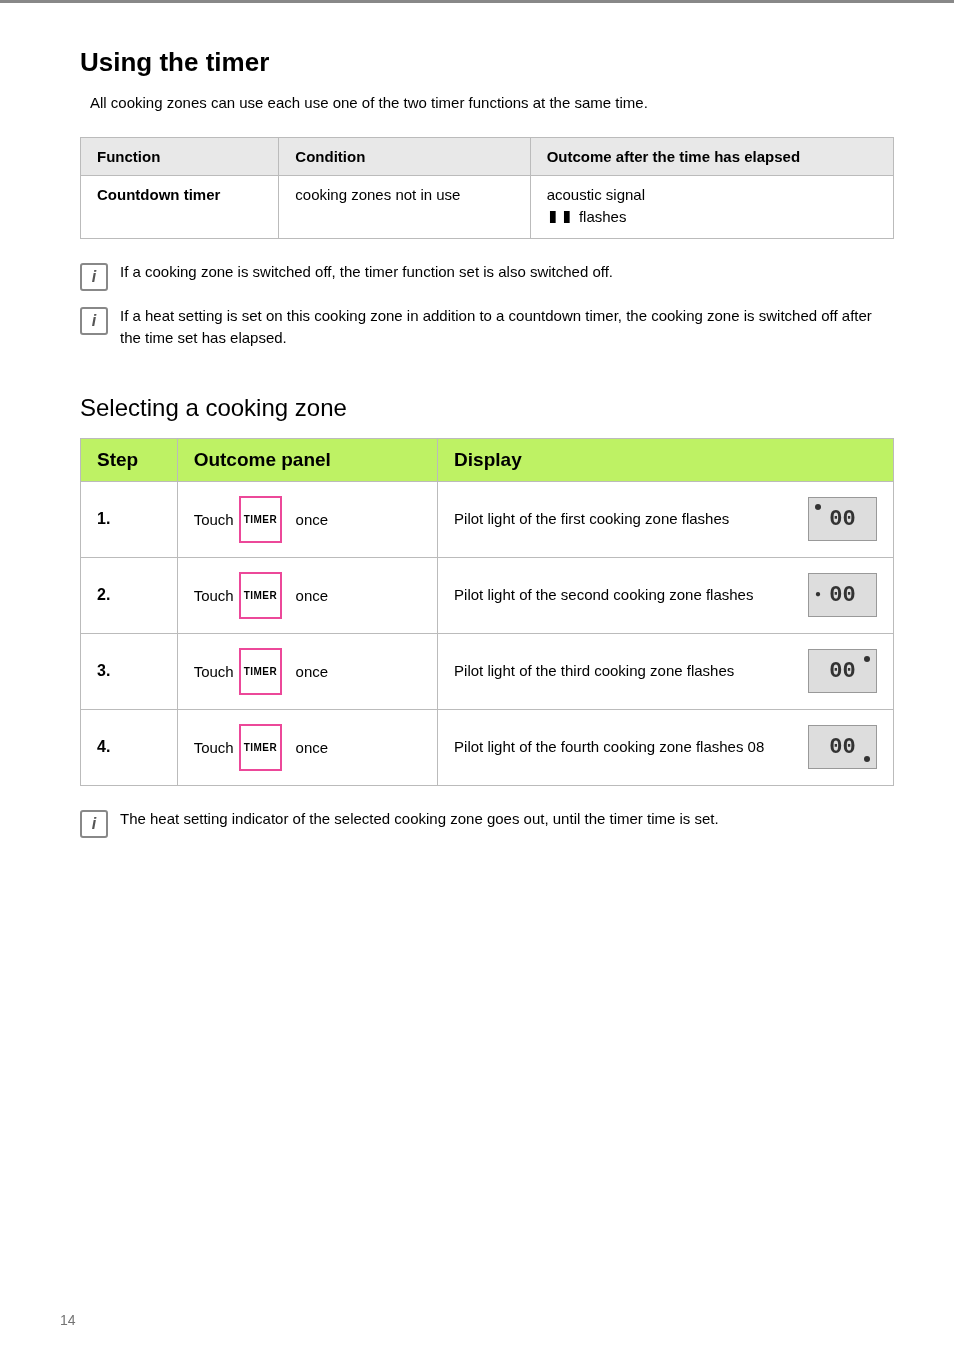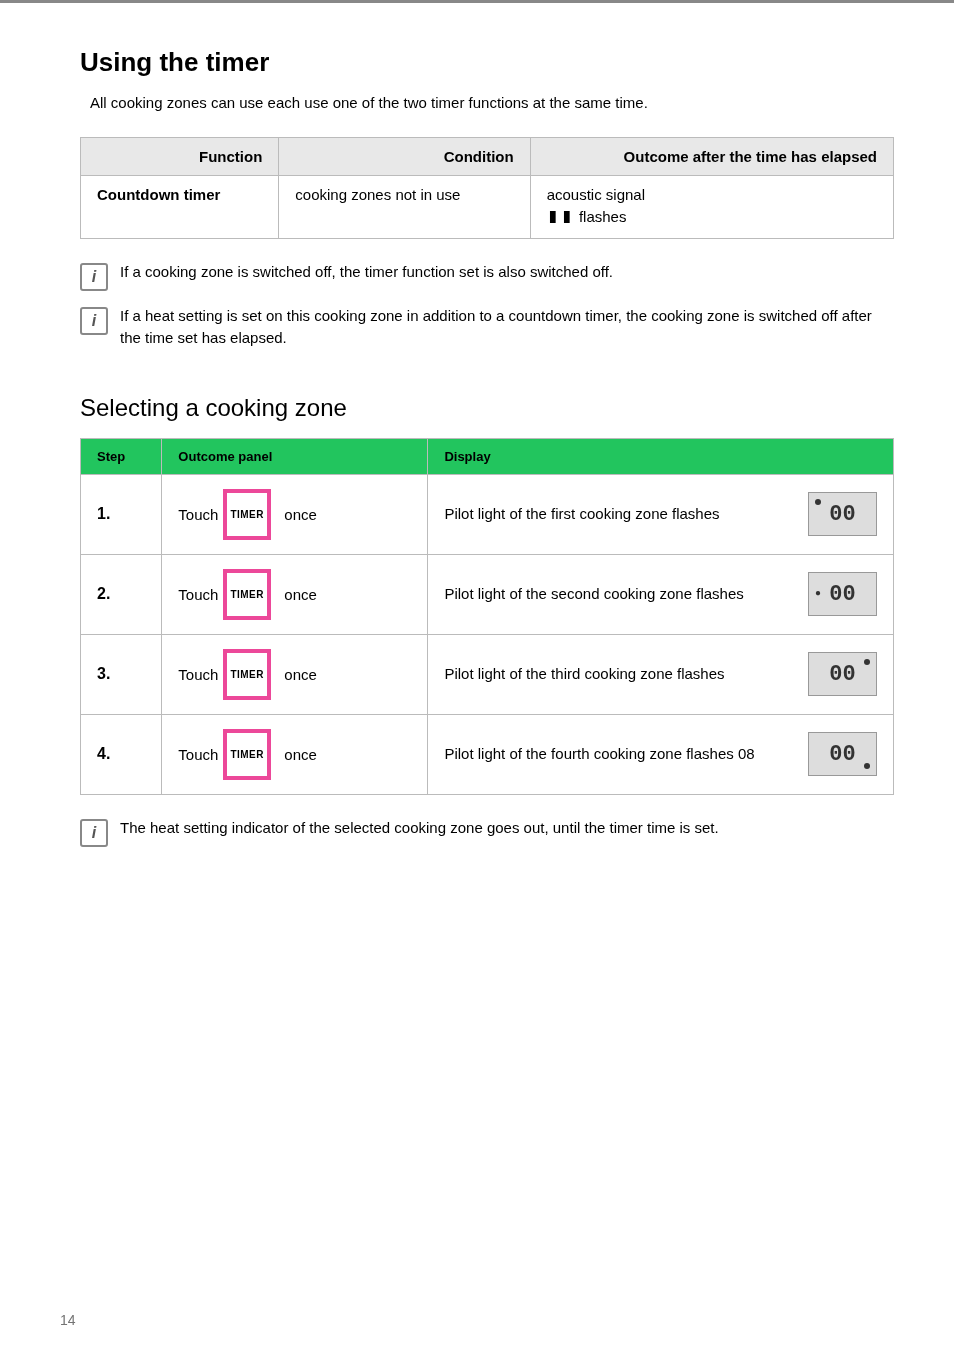--- a/index.html
+++ b/index.html
@@ -36,21 +36,21 @@
       width: 100%;
       border-collapse: collapse;
       margin-bottom: 22px;
       font-size: 15px;
     }
     .timer-table th {
       background: #e8e8e8;
       font-weight: bold;
       padding: 10px 16px;
       border: 1px solid #bbb;
-      text-align: right;
+      text-align: left;
       font-size: 15px;
     }
     .timer-table td {
       border: 1px solid #bbb;
       padding: 10px 16px;
       vertical-align: top;
     }
     .timer-table td.function-col {
       font-weight: bold;
     }
@@ -89,26 +89,26 @@
       margin-bottom: 16px;
     }
     
     .steps-table {
       width: 100%;
       border-collapse: collapse;
       margin-bottom: 22px;
       font-size: 15px;
     }
     .steps-table th {
-      background: #22c55e;
+      background: #bef264;
       font-weight: bold;
       padding: 10px 16px;
       border: 1px solid #bbb;
       text-align: left;
-      font-size: 13px;
+      font-size: 19px;
     }
     .steps-table td {
       border: 1px solid #bbb;
       padding: 14px 16px;
       vertical-align: middle;
     }
     .steps-table td.step-num {
       font-weight: bold;
       font-size: 16px;
       width: 60px;
@@ -181,21 +181,21 @@
     }
     .control-text {
       display: flex;
       align-items: center;
       gap: 5px;
     }
     .timer-label {
       font-size: 10px;
       font-weight: bold;
       letter-spacing: 0.5px;
-      border: 4px solid #ec4899;
+      border: 2px solid #ec4899;
       padding: 16px 3px;
       display: inline-block;
     }
   </style>
 </head>
 <body>
 
 <div class="page">
 
   <div>

